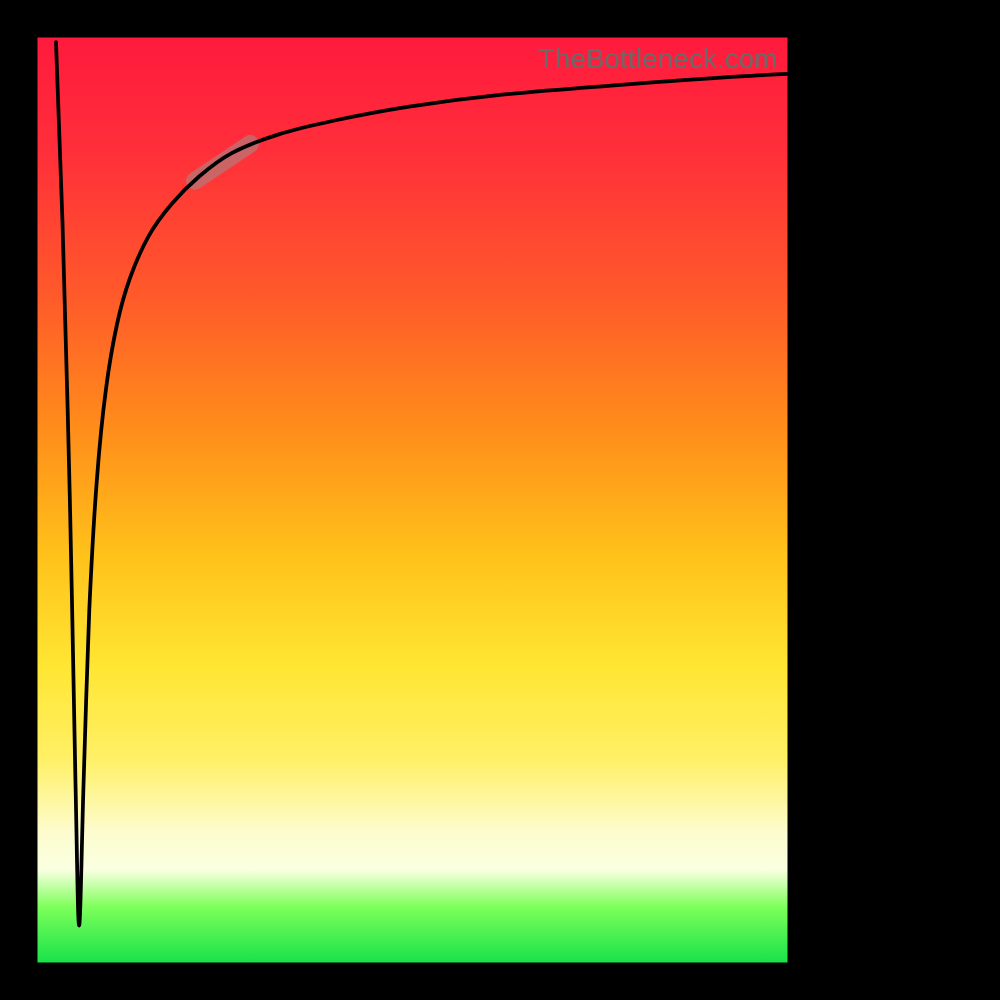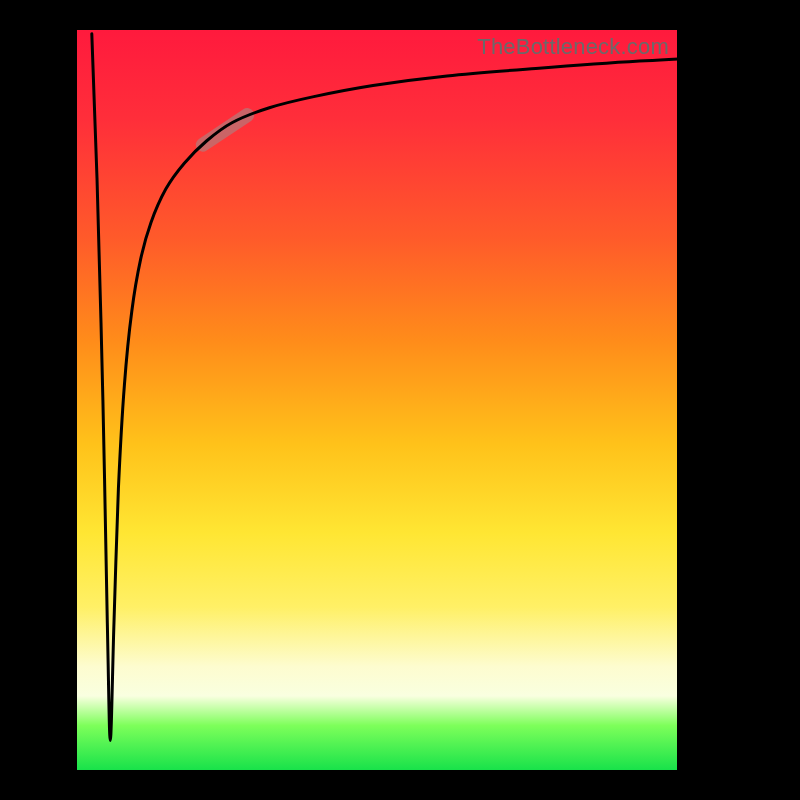--- a/index.html
+++ b/index.html
@@ -31,21 +31,20 @@
       #ff5a2a 28%,
       #ff8c1a 42%,
       #ffc21a 56%,
       #ffe633 68%,
       #fff066 78%,
       #fdfccf 86%,
       #f9ffe0 90%,
       #7dff5a 94%,
       #18e24a 100%
     );
-    margin-left: 47px;
   }
   .attribution {
     position: absolute;
     top: 4px;
     right: 8px;
     color: #6a6a6a;
     font-size: 22px;
     font-weight: 500;
     letter-spacing: 0.2px;
     user-select: none;

